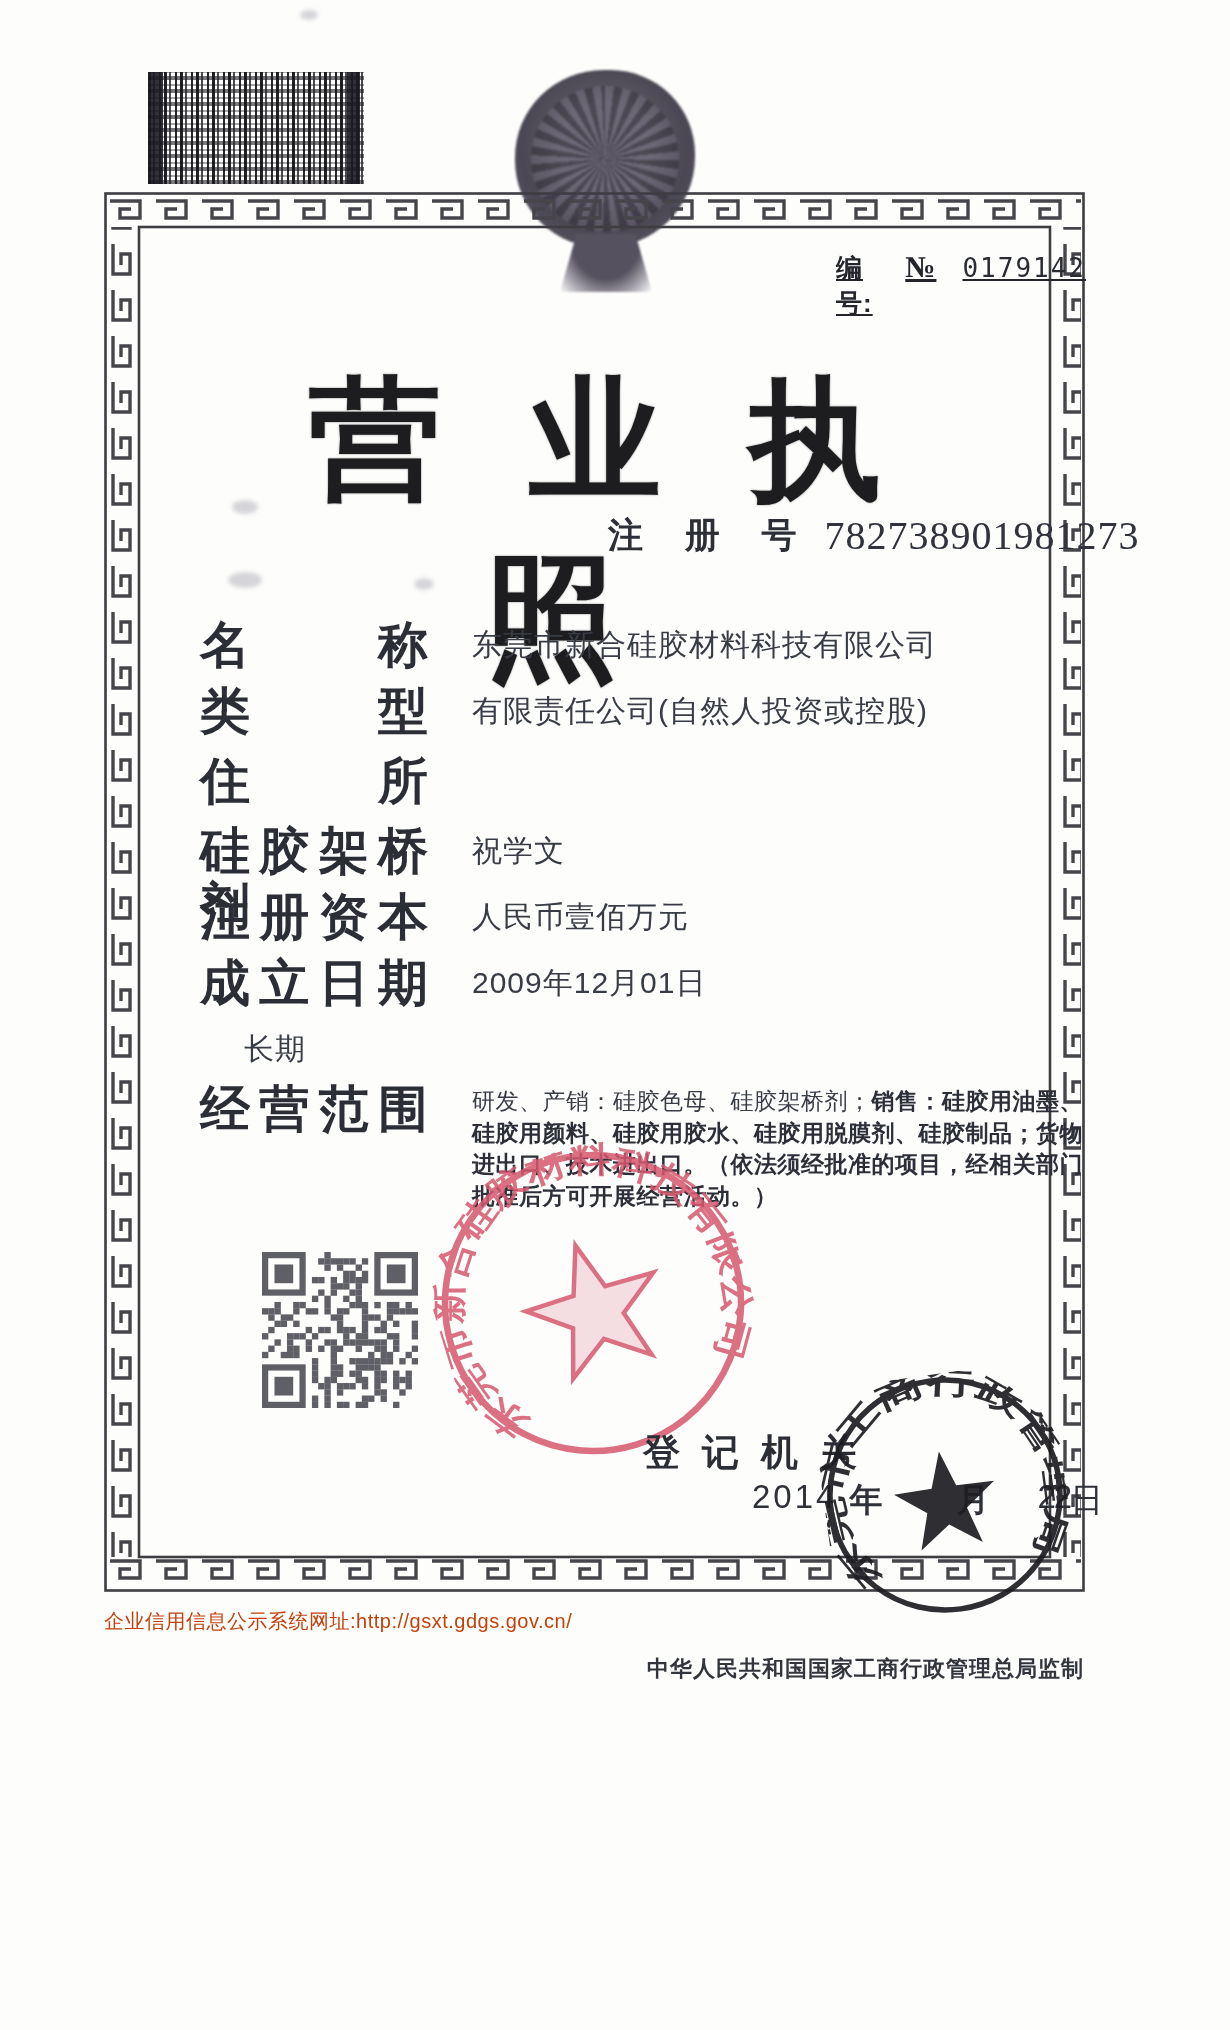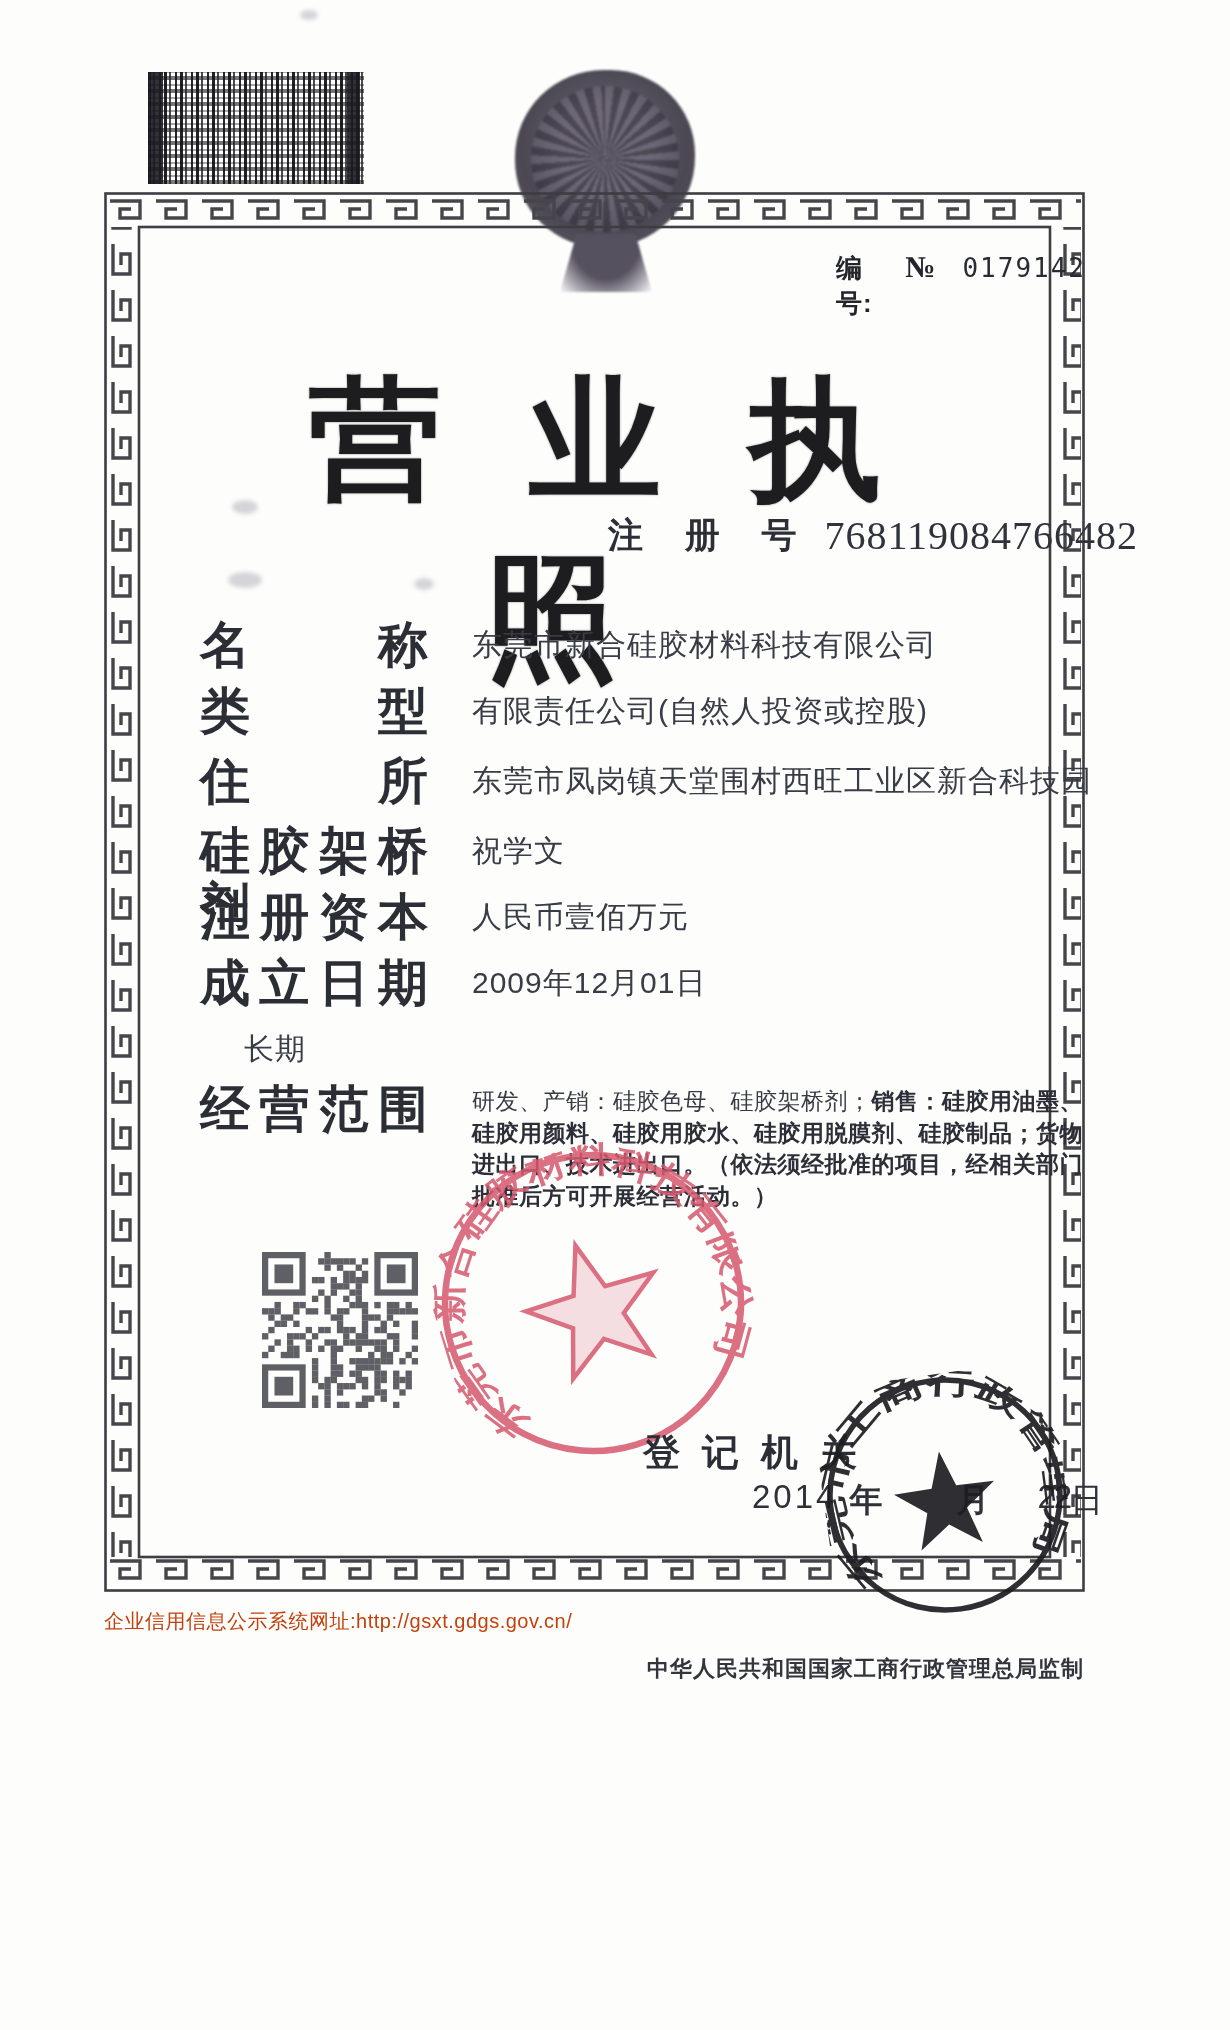--- a/index.html
+++ b/index.html
@@ -23,21 +23,21 @@
     background:repeating-conic-gradient(rgba(230,228,238,.22) 0 7deg, rgba(40,38,48,.28) 7deg 14deg);mix-blend-mode:overlay;border-radius:50%;}
   .emblem .tail{position:absolute;left:48px;top:168px;width:92px;height:58px;
     background:radial-gradient(ellipse at 50% 0%, #56515e 0 55%, rgba(100,95,110,.5) 80%, rgba(120,116,130,0) 100%);
     clip-path:polygon(18% 0,82% 0,100% 100%,0 100%);}
 
   
   .frame{position:absolute;left:104px;top:192px;width:981px;height:1400px;filter:blur(.3px);}
 
   
   .serial{position:absolute;left:836px;top:250px;width:250px;font-size:26px;letter-spacing:1px;
-    color:#23252b;font-weight:bold;display:flex;align-items:baseline;gap:26px;}
+    color:#23252b;font-weight:bold;display:flex;align-items:baseline;gap:26px;text-decoration:underline;}
   .serial .no-sign{font-family:"Liberation Serif",serif;font-size:30px;font-weight:bold;}
   .serial .digits{font-family:"DejaVu Sans Mono",monospace;font-size:26px;font-weight:normal;letter-spacing:2px;color:#2a2c33;}
 
   
   .title{position:absolute;left:115px;top:352px;width:960px;text-align:center;
     font-size:132px;font-weight:900;color:#1d1d20;letter-spacing:88px;text-indent:88px;
     text-shadow:0 0 2px rgba(20,20,20,.55);filter:blur(.35px);}
 
   
   .regline{position:absolute;left:608px;top:512px;display:flex;align-items:flex-start;gap:12px;}
@@ -110,35 +110,34 @@
   <div class="serial">
     <span>编号:</span>
     <span class="no-sign">№</span>
     <span class="digits">0179142</span>
   </div>
 
   <div class="title">营业执照</div>
 
   <div class="regline">
     <span class="reglabel">注 册 号</span>
-    <span class="regno">768119084766482</span>
+    <span class="regno">782738901981273</span>
   </div>
 
   <div class="fields">
     <div class="frow" style="top:0px">
       <div class="flabel">名称</div>
       <div class="fvalue">东莞市新合硅胶材料科技有限公司</div>
     </div>
     <div class="frow" style="top:66px">
       <div class="flabel">类型</div>
       <div class="fvalue">有限责任公司(自然人投资或控股)</div>
     </div>
     <div class="frow" style="top:136px">
       <div class="flabel">住所</div>
-      <div class="fvalue">东莞市凤岗镇天堂围村西旺工业区新合科技园</div>
     </div>
     <div class="frow" style="top:206px">
       <div class="flabel">硅胶架桥剂</div>
       <div class="fvalue">祝学文</div>
     </div>
     <div class="frow" style="top:272px">
       <div class="flabel">注册资本</div>
       <div class="fvalue">人民币壹佰万元</div>
     </div>
     <div class="frow" style="top:338px">

